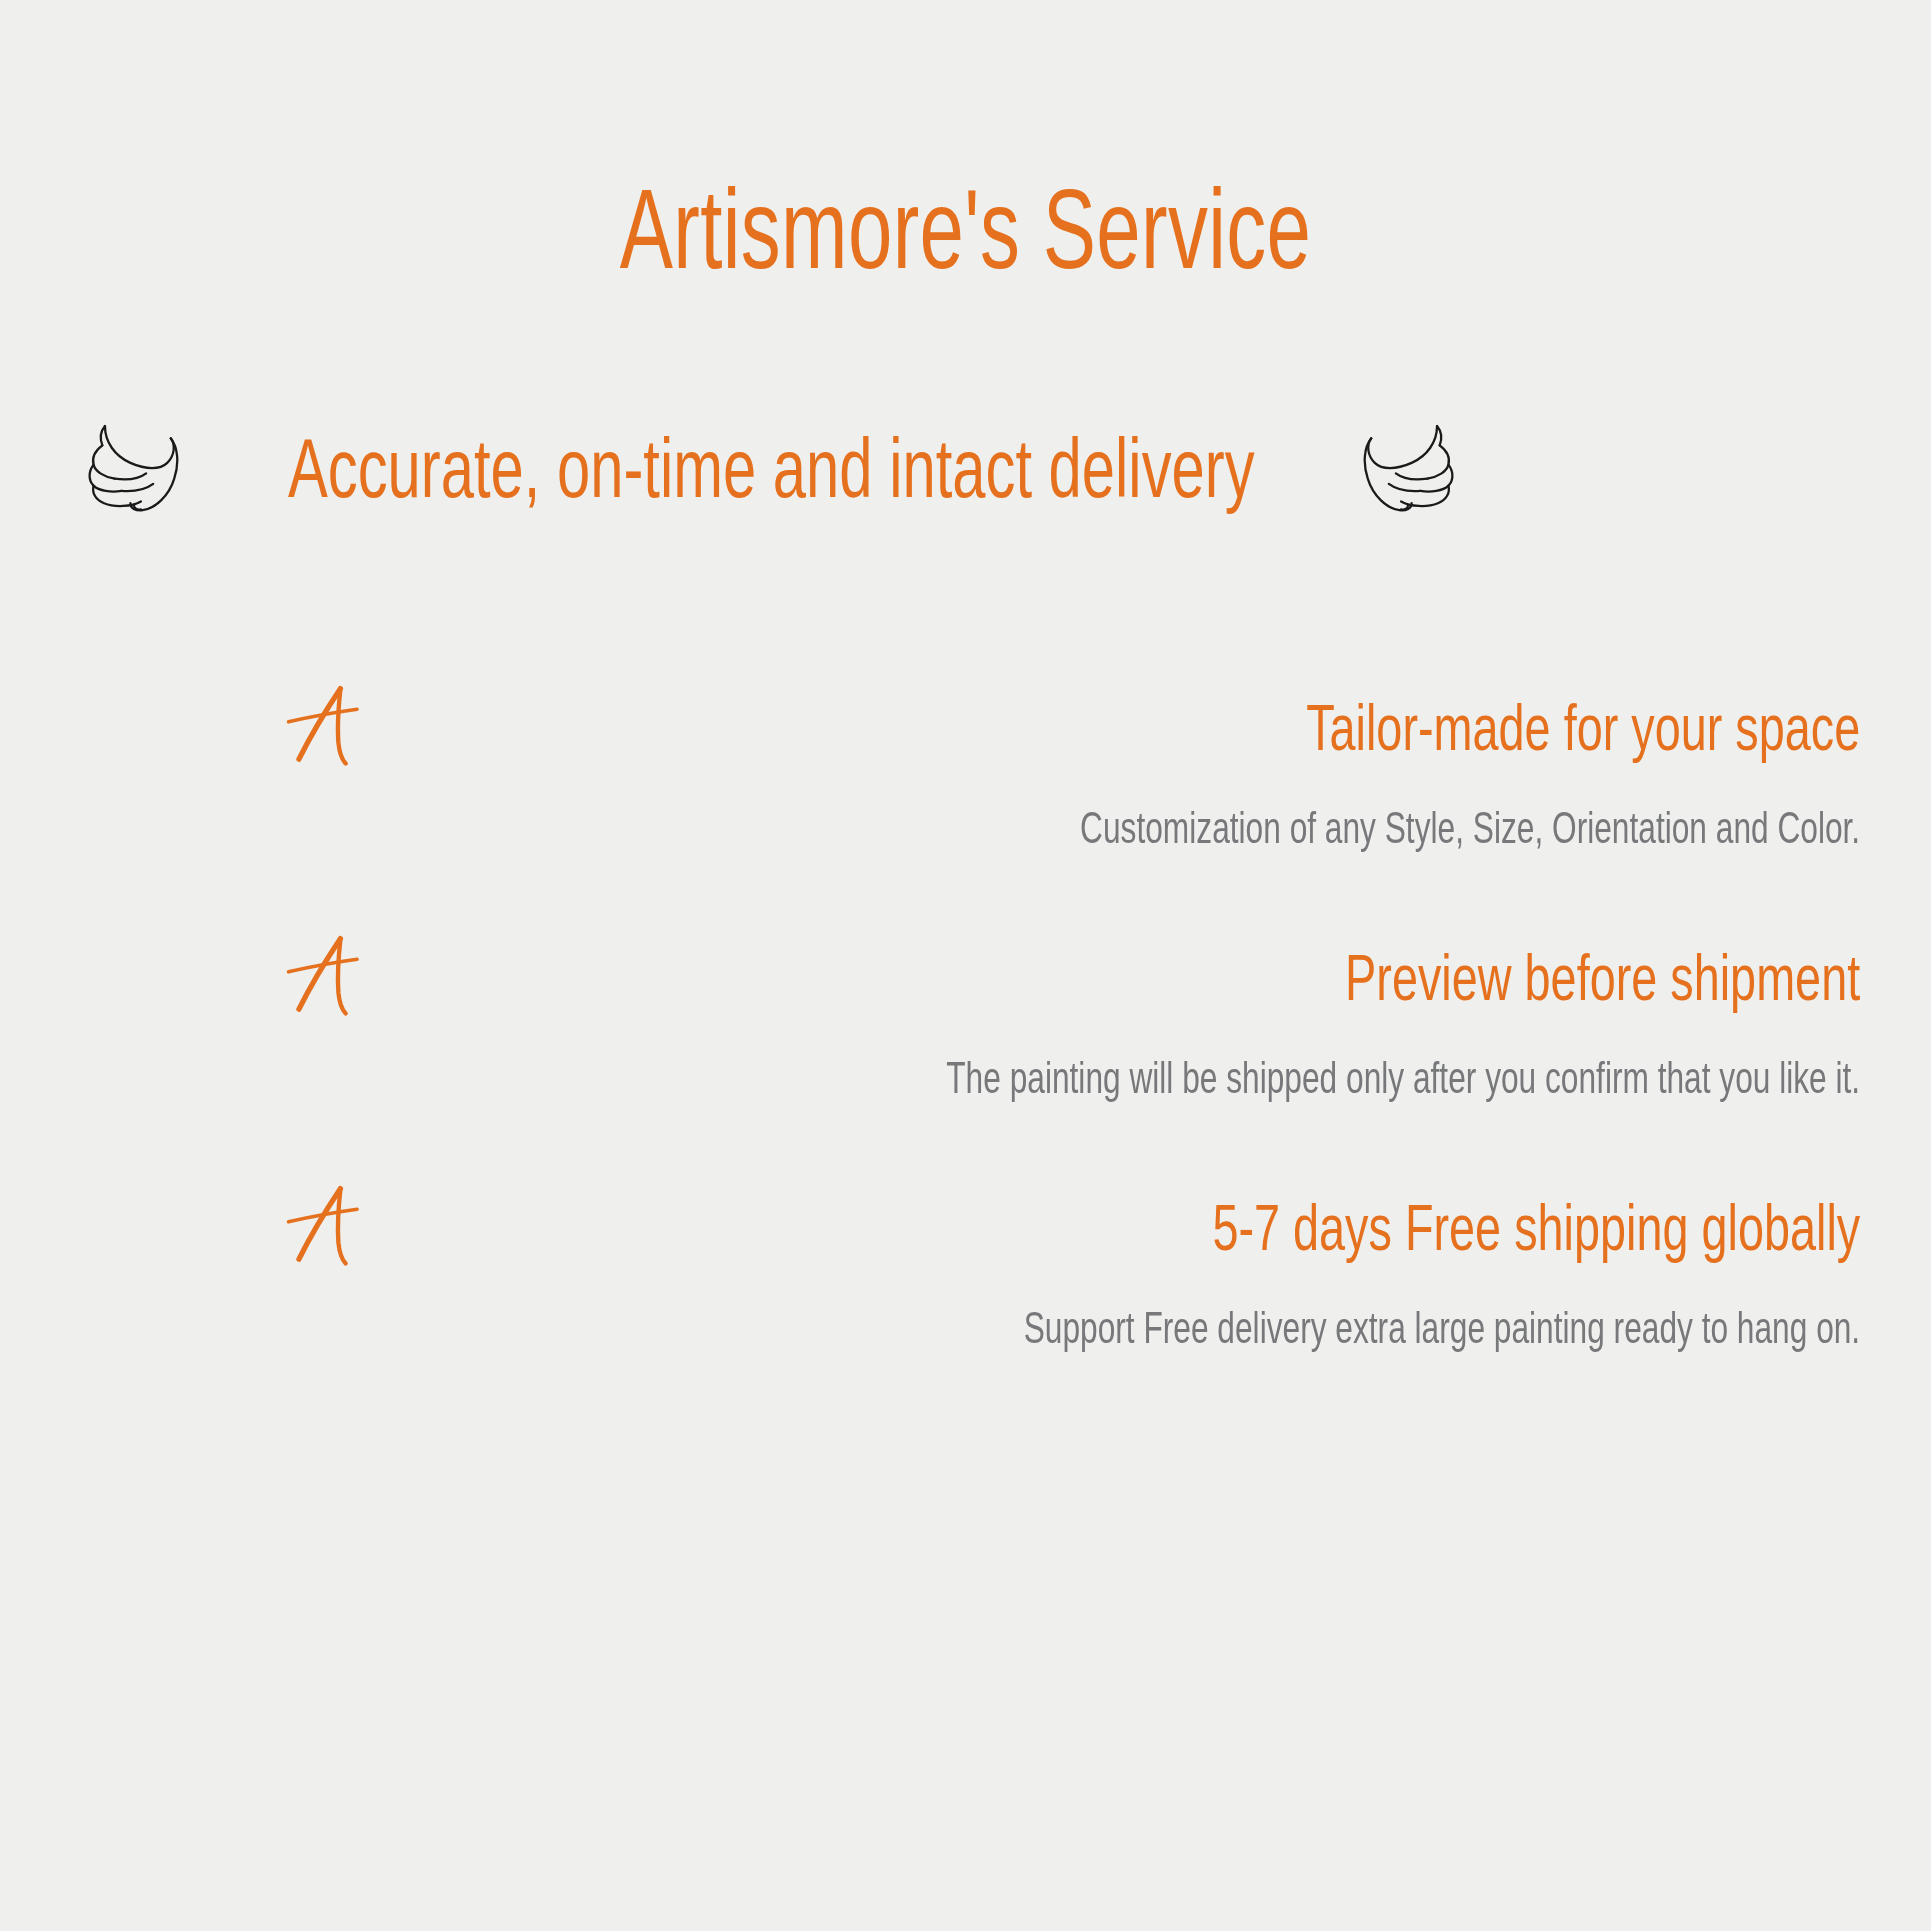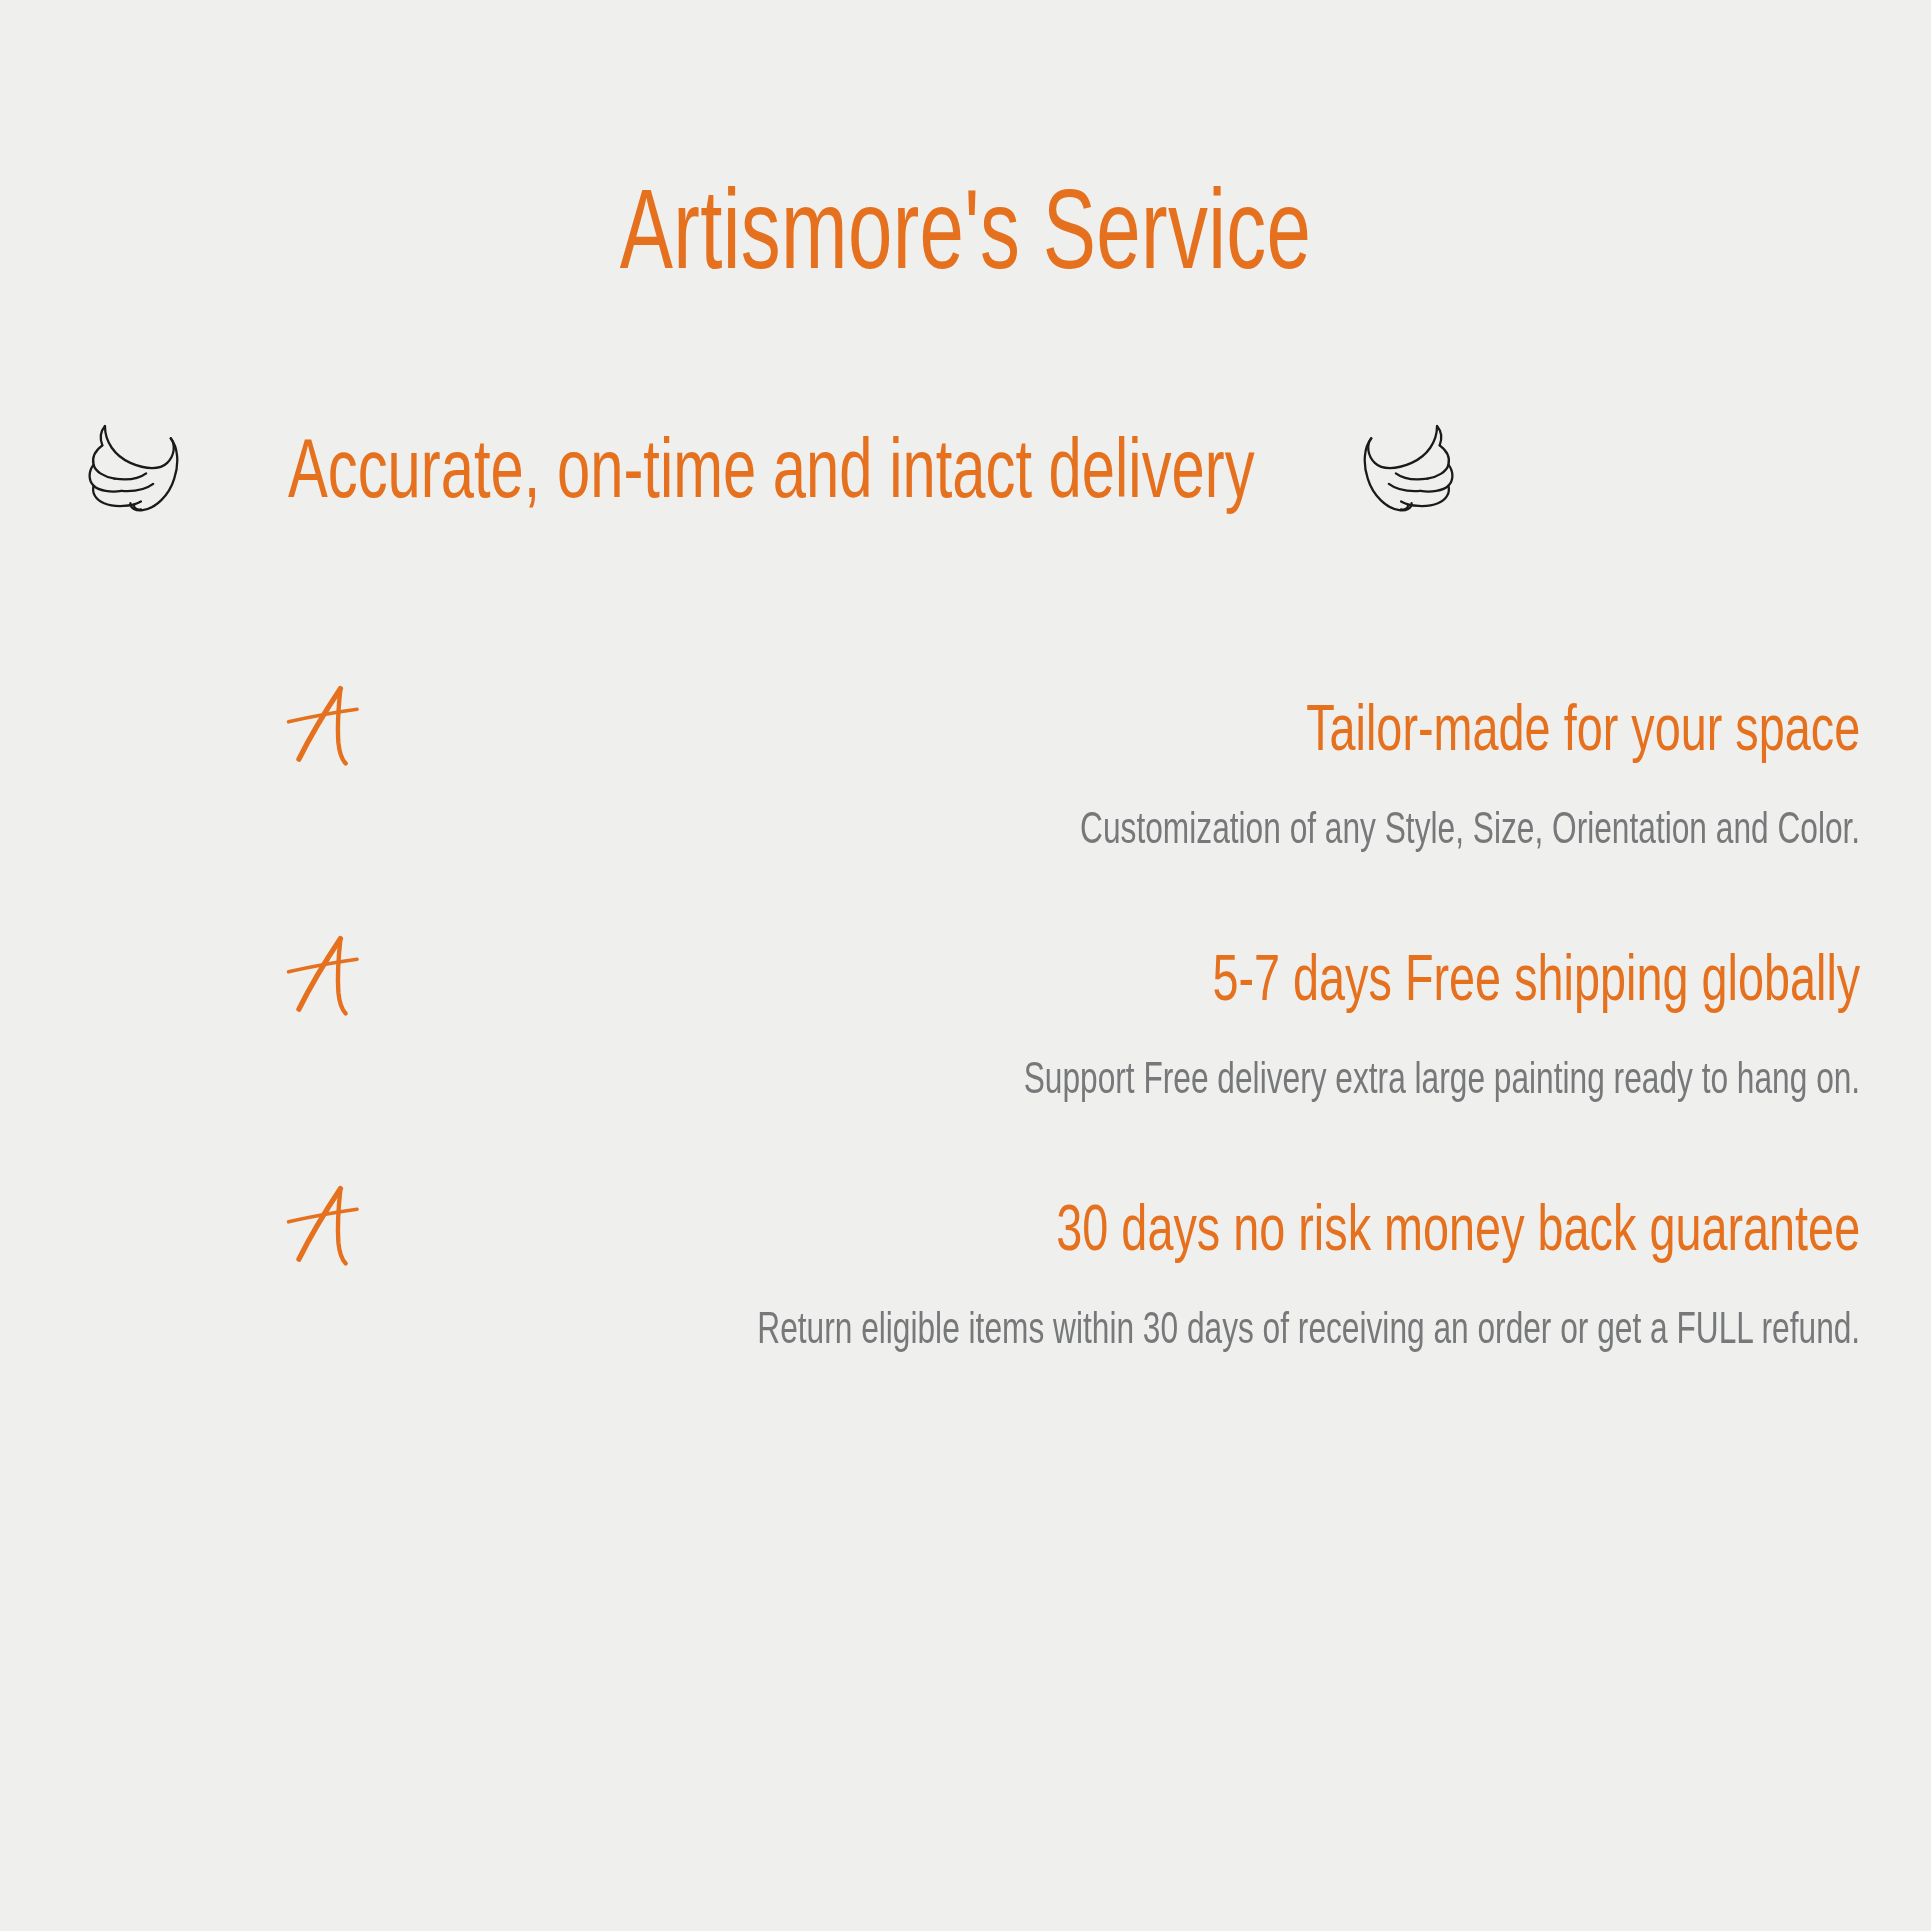--- a/index.html
+++ b/index.html
@@ -171,49 +171,49 @@
             <path d="M12 46 C 30 42, 56 37, 78 34" stroke-width="3.4"></path>
           </g>
         </svg>
       </span>
       <div class="feature-body">
         <div class="feature-head">Tailor-made for your space</div>
         <div class="feature-desc">Customization of any Style, Size, Orientation and Color.</div>
       </div>
     </div>
 
+    <div class="feature">
+      <span class="bullet-icon">
+        <svg viewBox="0 0 100 100" width="104" height="104" aria-hidden="true">
+          <g fill="none" stroke="#e5711f" stroke-linecap="round">
+            <path d="M22 82 C 34 58, 50 32, 62 14" stroke-width="5"></path>
+            <path d="M62 14 C 60 32, 59 52, 60 66 C 61 76, 63 82, 67 86" stroke-width="4.2"></path>
+            <path d="M12 46 C 30 42, 56 37, 78 34" stroke-width="3.4"></path>
+          </g>
+        </svg>
+      </span>
+      <div class="feature-body">
+        <div class="feature-head">Preview before shipment</div>
+        <div class="feature-desc">The painting will be shipped only after you confirm that you like it.</div>
+      </div>
+    </div>
 
     <div class="feature">
       <span class="bullet-icon">
         <svg viewBox="0 0 100 100" width="104" height="104" aria-hidden="true">
           <g fill="none" stroke="#e5711f" stroke-linecap="round">
             <path d="M22 82 C 34 58, 50 32, 62 14" stroke-width="5"></path>
             <path d="M62 14 C 60 32, 59 52, 60 66 C 61 76, 63 82, 67 86" stroke-width="4.2"></path>
             <path d="M12 46 C 30 42, 56 37, 78 34" stroke-width="3.4"></path>
           </g>
         </svg>
       </span>
       <div class="feature-body">
         <div class="feature-head">5-7 days Free shipping globally</div>
         <div class="feature-desc">Support Free delivery extra large painting ready to hang on.</div>
       </div>
     </div>
 
-    <div class="feature">
-      <span class="bullet-icon">
-        <svg viewBox="0 0 100 100" width="104" height="104" aria-hidden="true">
-          <g fill="none" stroke="#e5711f" stroke-linecap="round">
-            <path d="M22 82 C 34 58, 50 32, 62 14" stroke-width="5"></path>
-            <path d="M62 14 C 60 32, 59 52, 60 66 C 61 76, 63 82, 67 86" stroke-width="4.2"></path>
-            <path d="M12 46 C 30 42, 56 37, 78 34" stroke-width="3.4"></path>
-          </g>
-        </svg>
-      </span>
-      <div class="feature-body">
-        <div class="feature-head">30 days no risk money back guarantee</div>
-        <div class="feature-desc">Return eligible items within 30 days of receiving an order or get a FULL refund.</div>
-      </div>
-    </div>
 
   </div>
 
 </div>
 
 
 </body></html>

